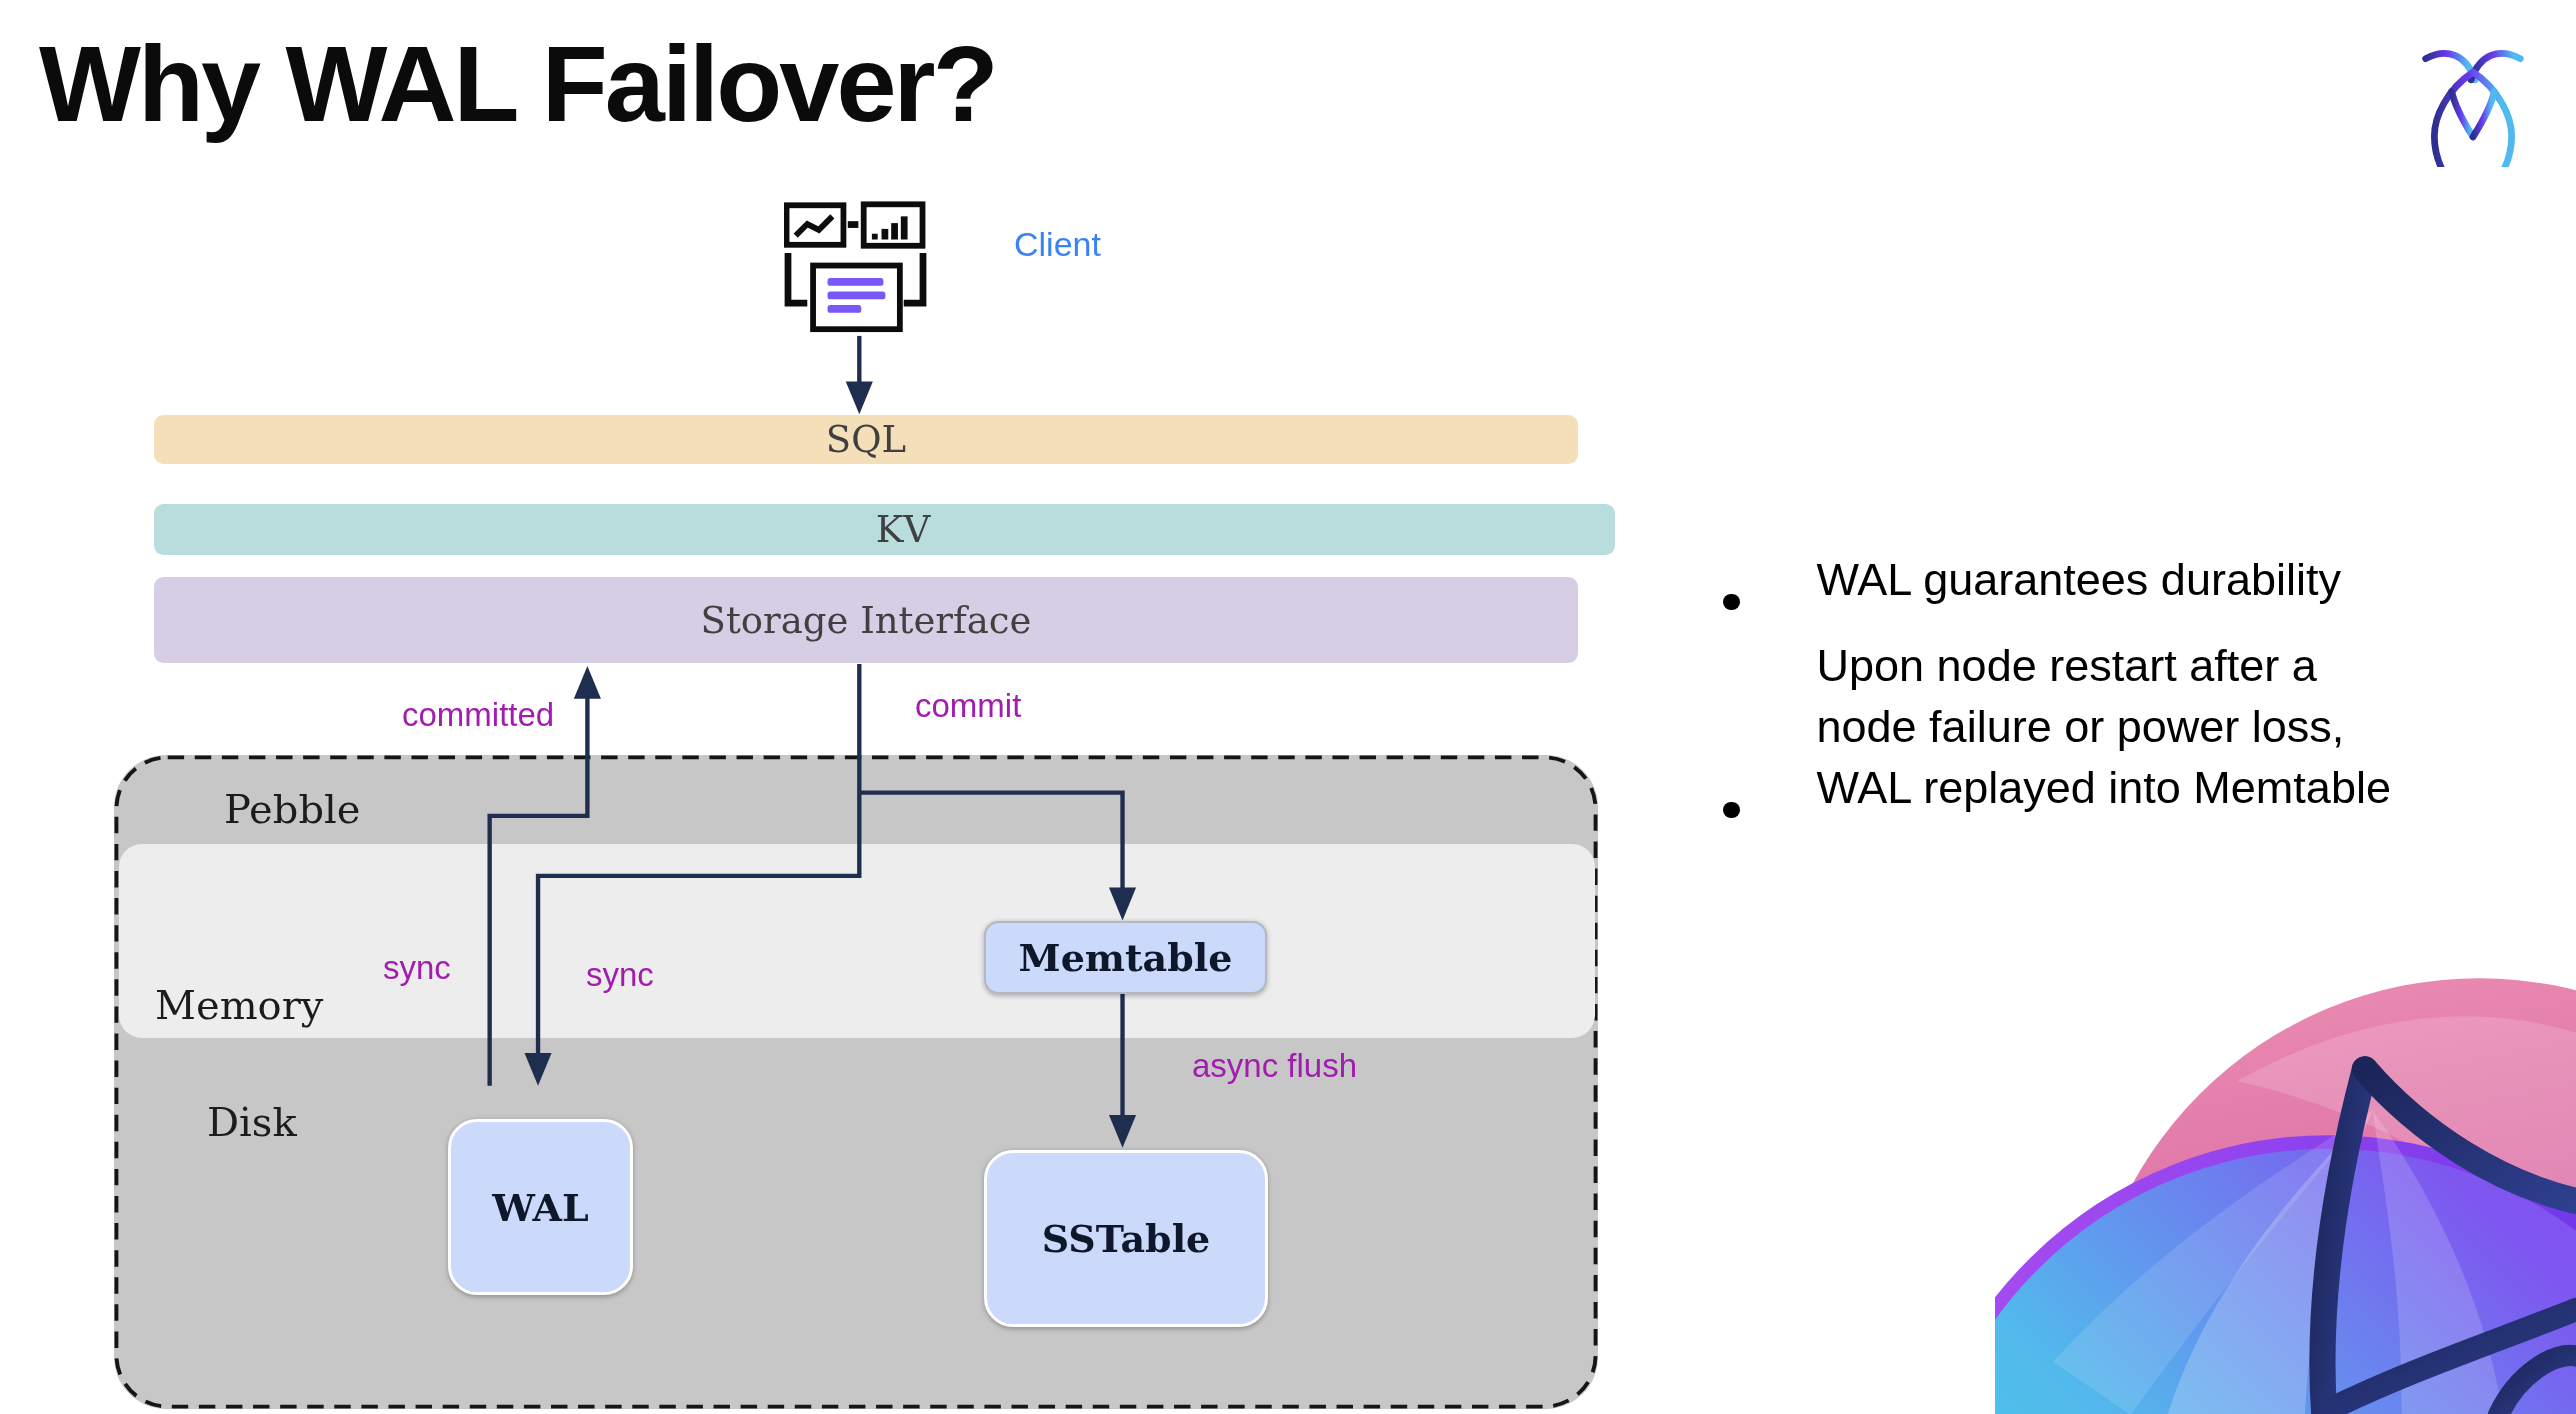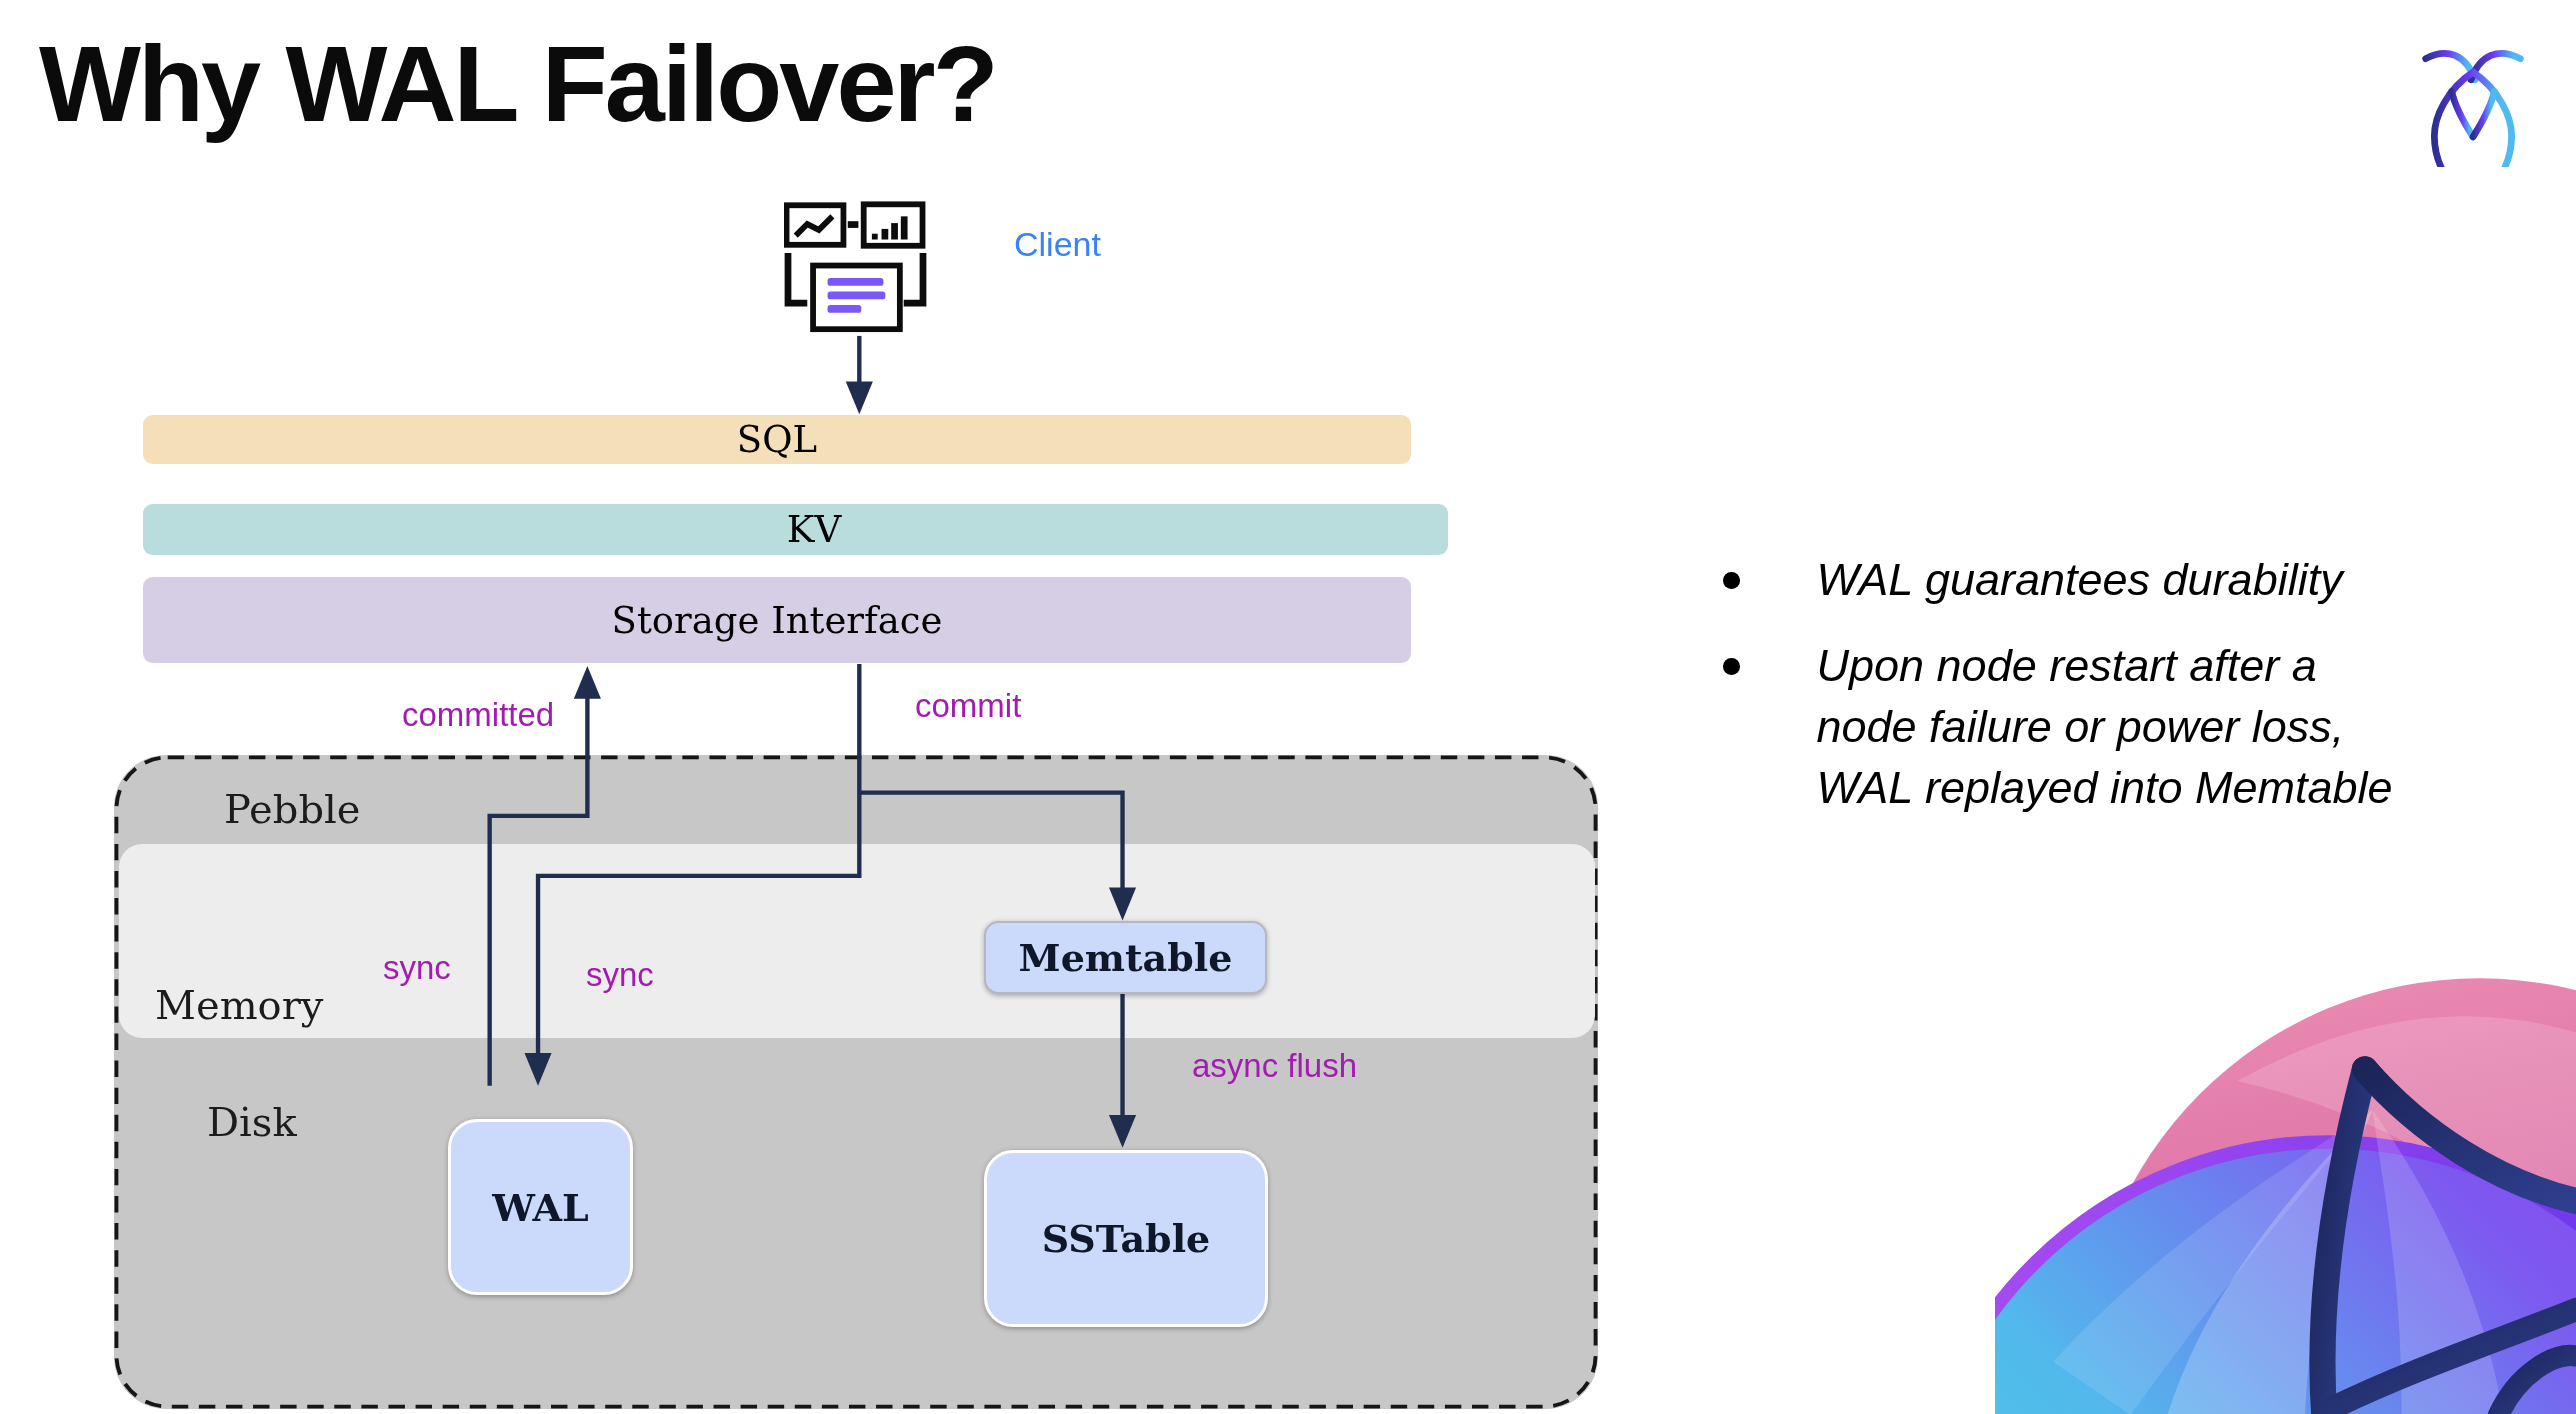--- a/index.html
+++ b/index.html
@@ -11,23 +11,23 @@
          letter-spacing:-2.9px;color:#0b0b0b;font-family:"Liberation Sans",sans-serif;}
 
   
   .logo{position:absolute;right:46px;top:43px;}
 
   
   .client-group{position:absolute;left:784px;top:199px;width:143px;height:135px;}
   .client-label{position:absolute;left:1014px;top:225px;font-size:34px;color:#3b82f6;}
 
   
-  .bar{position:absolute;left:143px;width:1268px;border-radius:9.7px;
+  .bar{position:absolute;left:154px;width:1424px;border-radius:9.7px;
        display:flex;align-items:center;justify-content:center;
-       font-family:"DejaVu Serif","Liberation Serif",serif;font-size:37px;color:#000000;}
+       font-family:"DejaVu Serif","Liberation Serif",serif;font-size:37px;color:#404040;}
   .bar-sql{top:415px;height:49px;background:#f5dfb8;}
   .bar-kv{top:504px;height:51px;background:#b9dcdc;padding-left:37px;}
   .bar-storage{top:577px;height:86px;background:#d5cee4;}
 
   
   .pebble{position:absolute;left:114px;top:755px;width:1484px;height:654px;
           background:#c7c7c7;border-radius:52px;}
   .pebble-border{position:absolute;left:0;top:0;}
   .memory-band{position:absolute;left:119px;top:844px;width:1476px;height:194px;
                background:#ededed;border-radius:23px;}
@@ -50,21 +50,21 @@
   .lbl-committed{left:402px;top:696px;}
   .lbl-commit{left:915px;top:687px;}
   .lbl-sync1{left:383px;top:949px;}
   .lbl-sync2{left:586px;top:956px;}
   .lbl-async{left:1192px;top:1047px;}
 
   .connectors{position:absolute;left:0;top:0;pointer-events:none;}
 
   
   .bullets{position:absolute;left:1723px;top:549px;width:852px;}
-  .bullet-item{display:flex;align-items:flex-start;margin-bottom:25px;font-style:italic;}
+  .bullet-item{display:flex;align-items:flex-end;margin-bottom:25px;}
   .bullet-dot{flex:0 0 16.5px;width:16.5px;height:16.5px;border-radius:50%;background:#000;margin-top:23px;}
   .bullet-text{margin-left:77px;font-size:45px;line-height:61px;color:#000;}
 
   
   .corner-art{position:absolute;right:0;bottom:0;}
 </style>
 </head>
 <body>
 
 <div class="slide">

